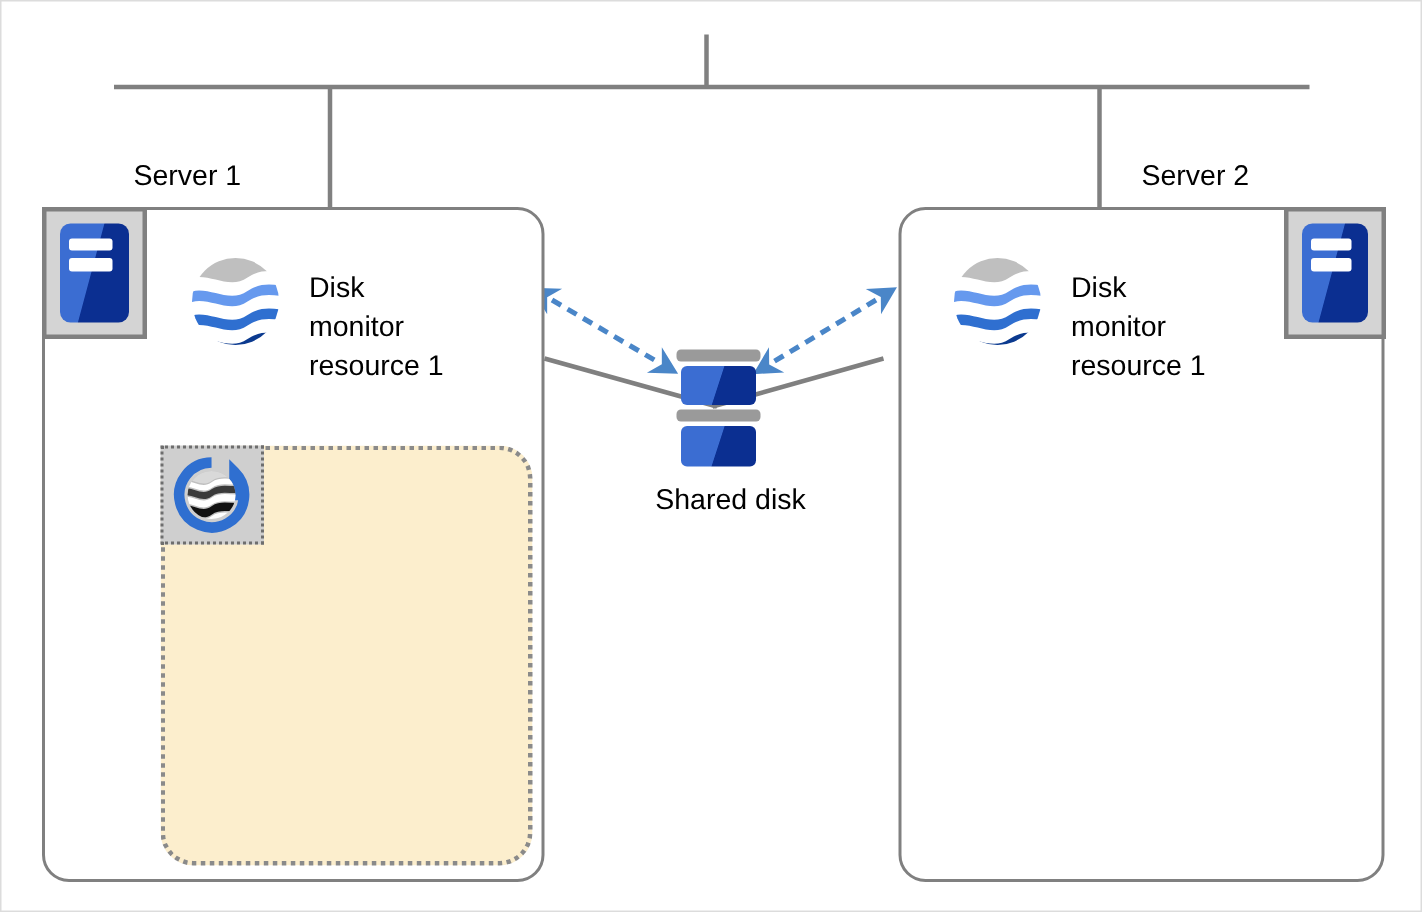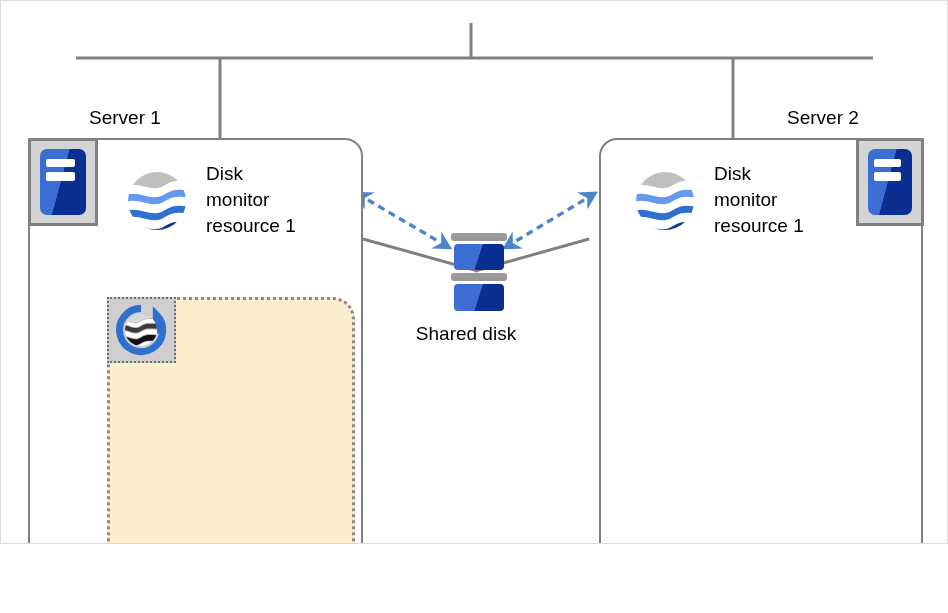--- a/index.html
+++ b/index.html
@@ -6,21 +6,21 @@
     margin: 0;
     padding: 0;
     background: #ffffff;
   }
   body {
     font-family: "Liberation Sans", sans-serif;
   }
   #canvas {
     position: relative;
     width: 948px;
-    height: 544px;
+    height: 608px;
     background: #ffffff;
     border: 1px solid #dcdcdc;
     box-sizing: border-box;
     overflow: hidden;
   }
   .svg-layer {
     position: absolute;
     left: 0;
     top: 0;
     width: 948px;
@@ -32,20 +32,21 @@
     font-size: 19px;
     line-height: 26px;
     white-space: pre;
     user-select: none;
   }
   .server-name {
     font-size: 19px;
   }
   .res-label {
     text-align: left;
+    margin-top: 19px;
   }
   
   .server-box {
     position: absolute;
     border: 2px solid #808080;
     border-radius: 18px;
     background: #ffffff;
     box-sizing: border-box;
   }
   
@@ -191,21 +192,21 @@
         <path d="M10,41 C 18,35 26,46 34,40 C 41,35 48,39 58,37 L58,32 C 48,34 41,30 34,35 C 26,41 18,30 10,36 Z" fill="#ffffff"></path>
         <path d="M10,48 C 18,42 26,53 34,47 C 41,42 48,46 58,44 L58,38 C 48,40 41,36 34,41 C 26,47 18,36 10,42 Z" fill="#111111"></path>
         <path d="M10,56 C 18,50 26,61 34,55 C 41,50 48,54 58,52 L58,45 C 48,47 41,43 34,48 C 26,54 18,43 10,49 Z" fill="#ffffff"></path>
         <path d="M10,66 C 18,60 26,71 34,65 C 41,60 48,64 58,62 L58,53 C 48,55 41,51 34,56 C 26,62 18,51 10,57 Z" fill="#111111"></path>
       </g>
     </svg>
   </div>
 
   <div class="server-box" style="left:598px; top:137px; width:324px; height:450px;"></div>
 
-  <div class="label server-name" style="left:786px; top:104px;">Server 2</div>
+  <div class="label server-name" style="left:760px; top:104px;">Server 2</div>
 
   <div class="server-icon" style="left:855px; top:137px; width:68px; height:88px;">
     <div class="body">
       <div class="bar b1"></div>
       <div class="bar b2"></div>
     </div>
   </div>
 
   <svg style="position:absolute; left:632px; top:168px; width:64px; height:64px;" viewBox="0 0 64 64" xmlns="http://www.w3.org/2000/svg">
     <defs>
@@ -227,15 +228,15 @@
 
   <div class="label res-label" style="left:713px; top:160px;"><span>Disk</span><br><span>monitor</span><br><span>resource 1</span></div>
 
   <div class="disk-wrap" style="left:447px; top:232px; width:62px; height:82px;">
     <div class="disk-bar" style="left:3px; top:0px; width:56px; height:8px;"></div>
     <div class="disk-unit" style="left:6px; top:11px; width:50px; height:26px;"></div>
     <div class="disk-bar" style="left:3px; top:40px; width:56px; height:8px;"></div>
     <div class="disk-unit" style="left:6px; top:51px; width:50px; height:27px;"></div>
   </div>
 
-  <div class="disk-caption" style="left:375px; top:322px; width:180px;">Shared disk</div>
+  <div class="disk-caption" style="left:396px; top:322px; width:180px;">Shared disk</div>
 
 </div>
 
 </body></html>

